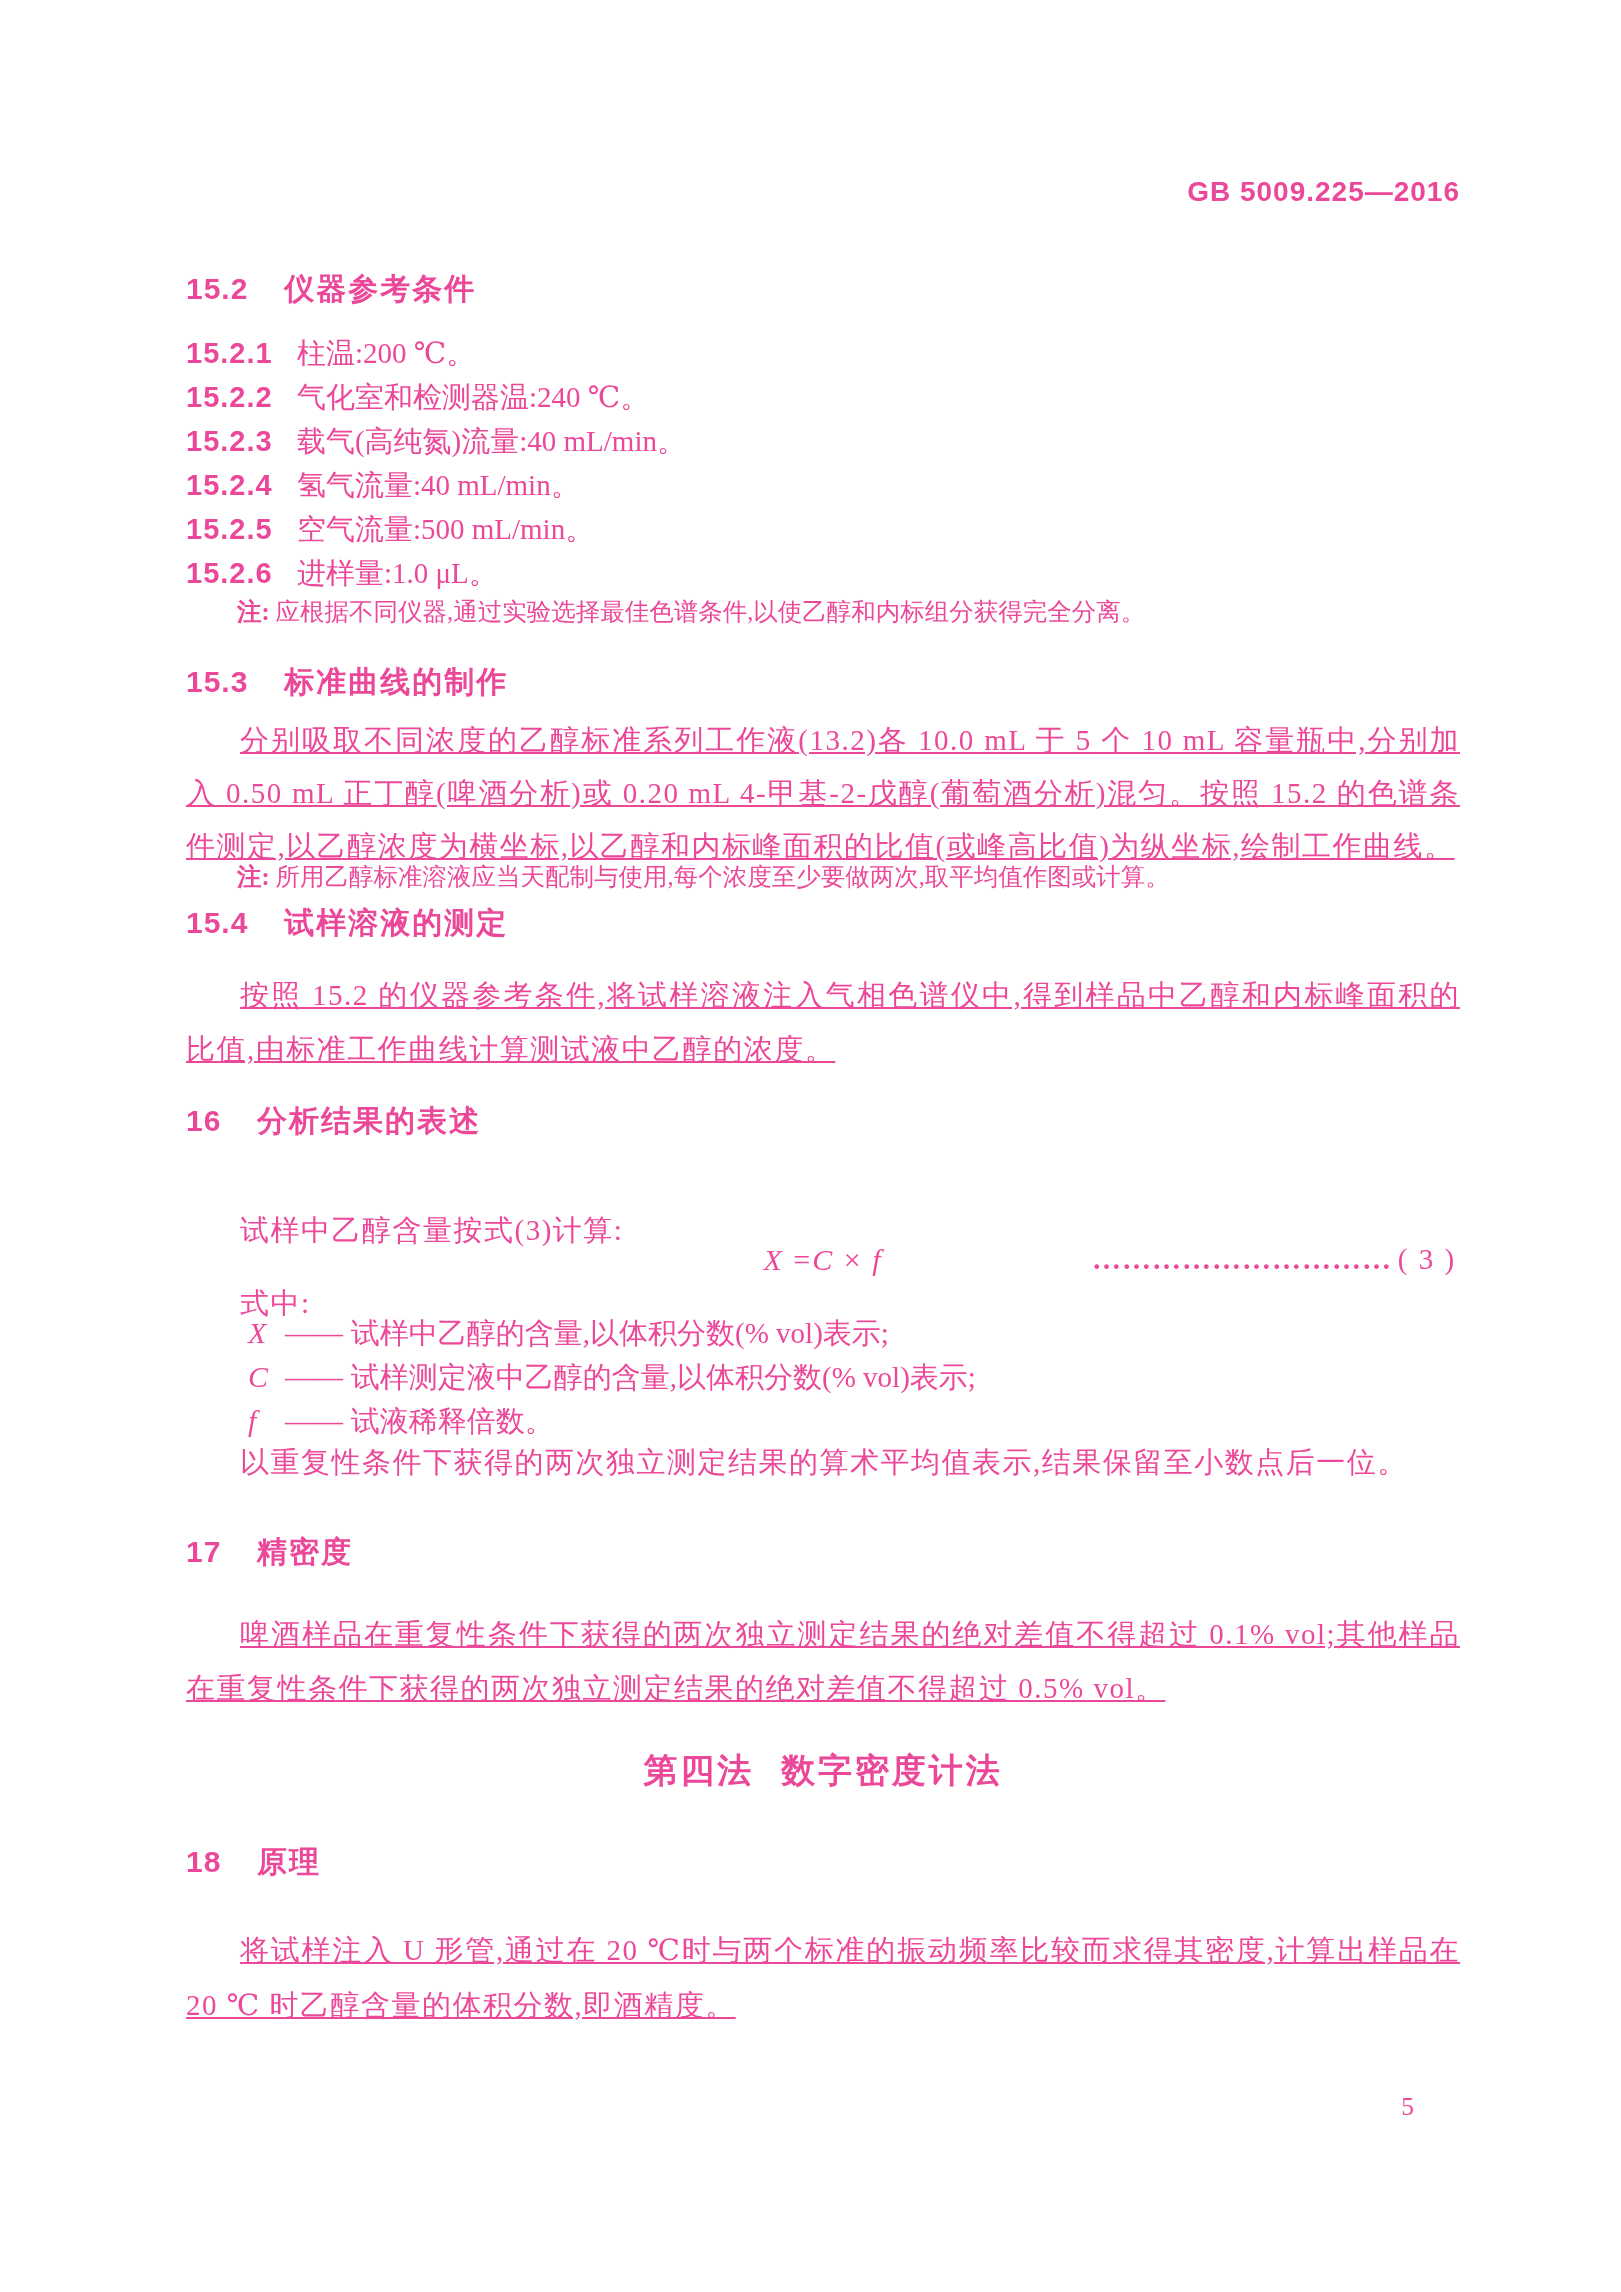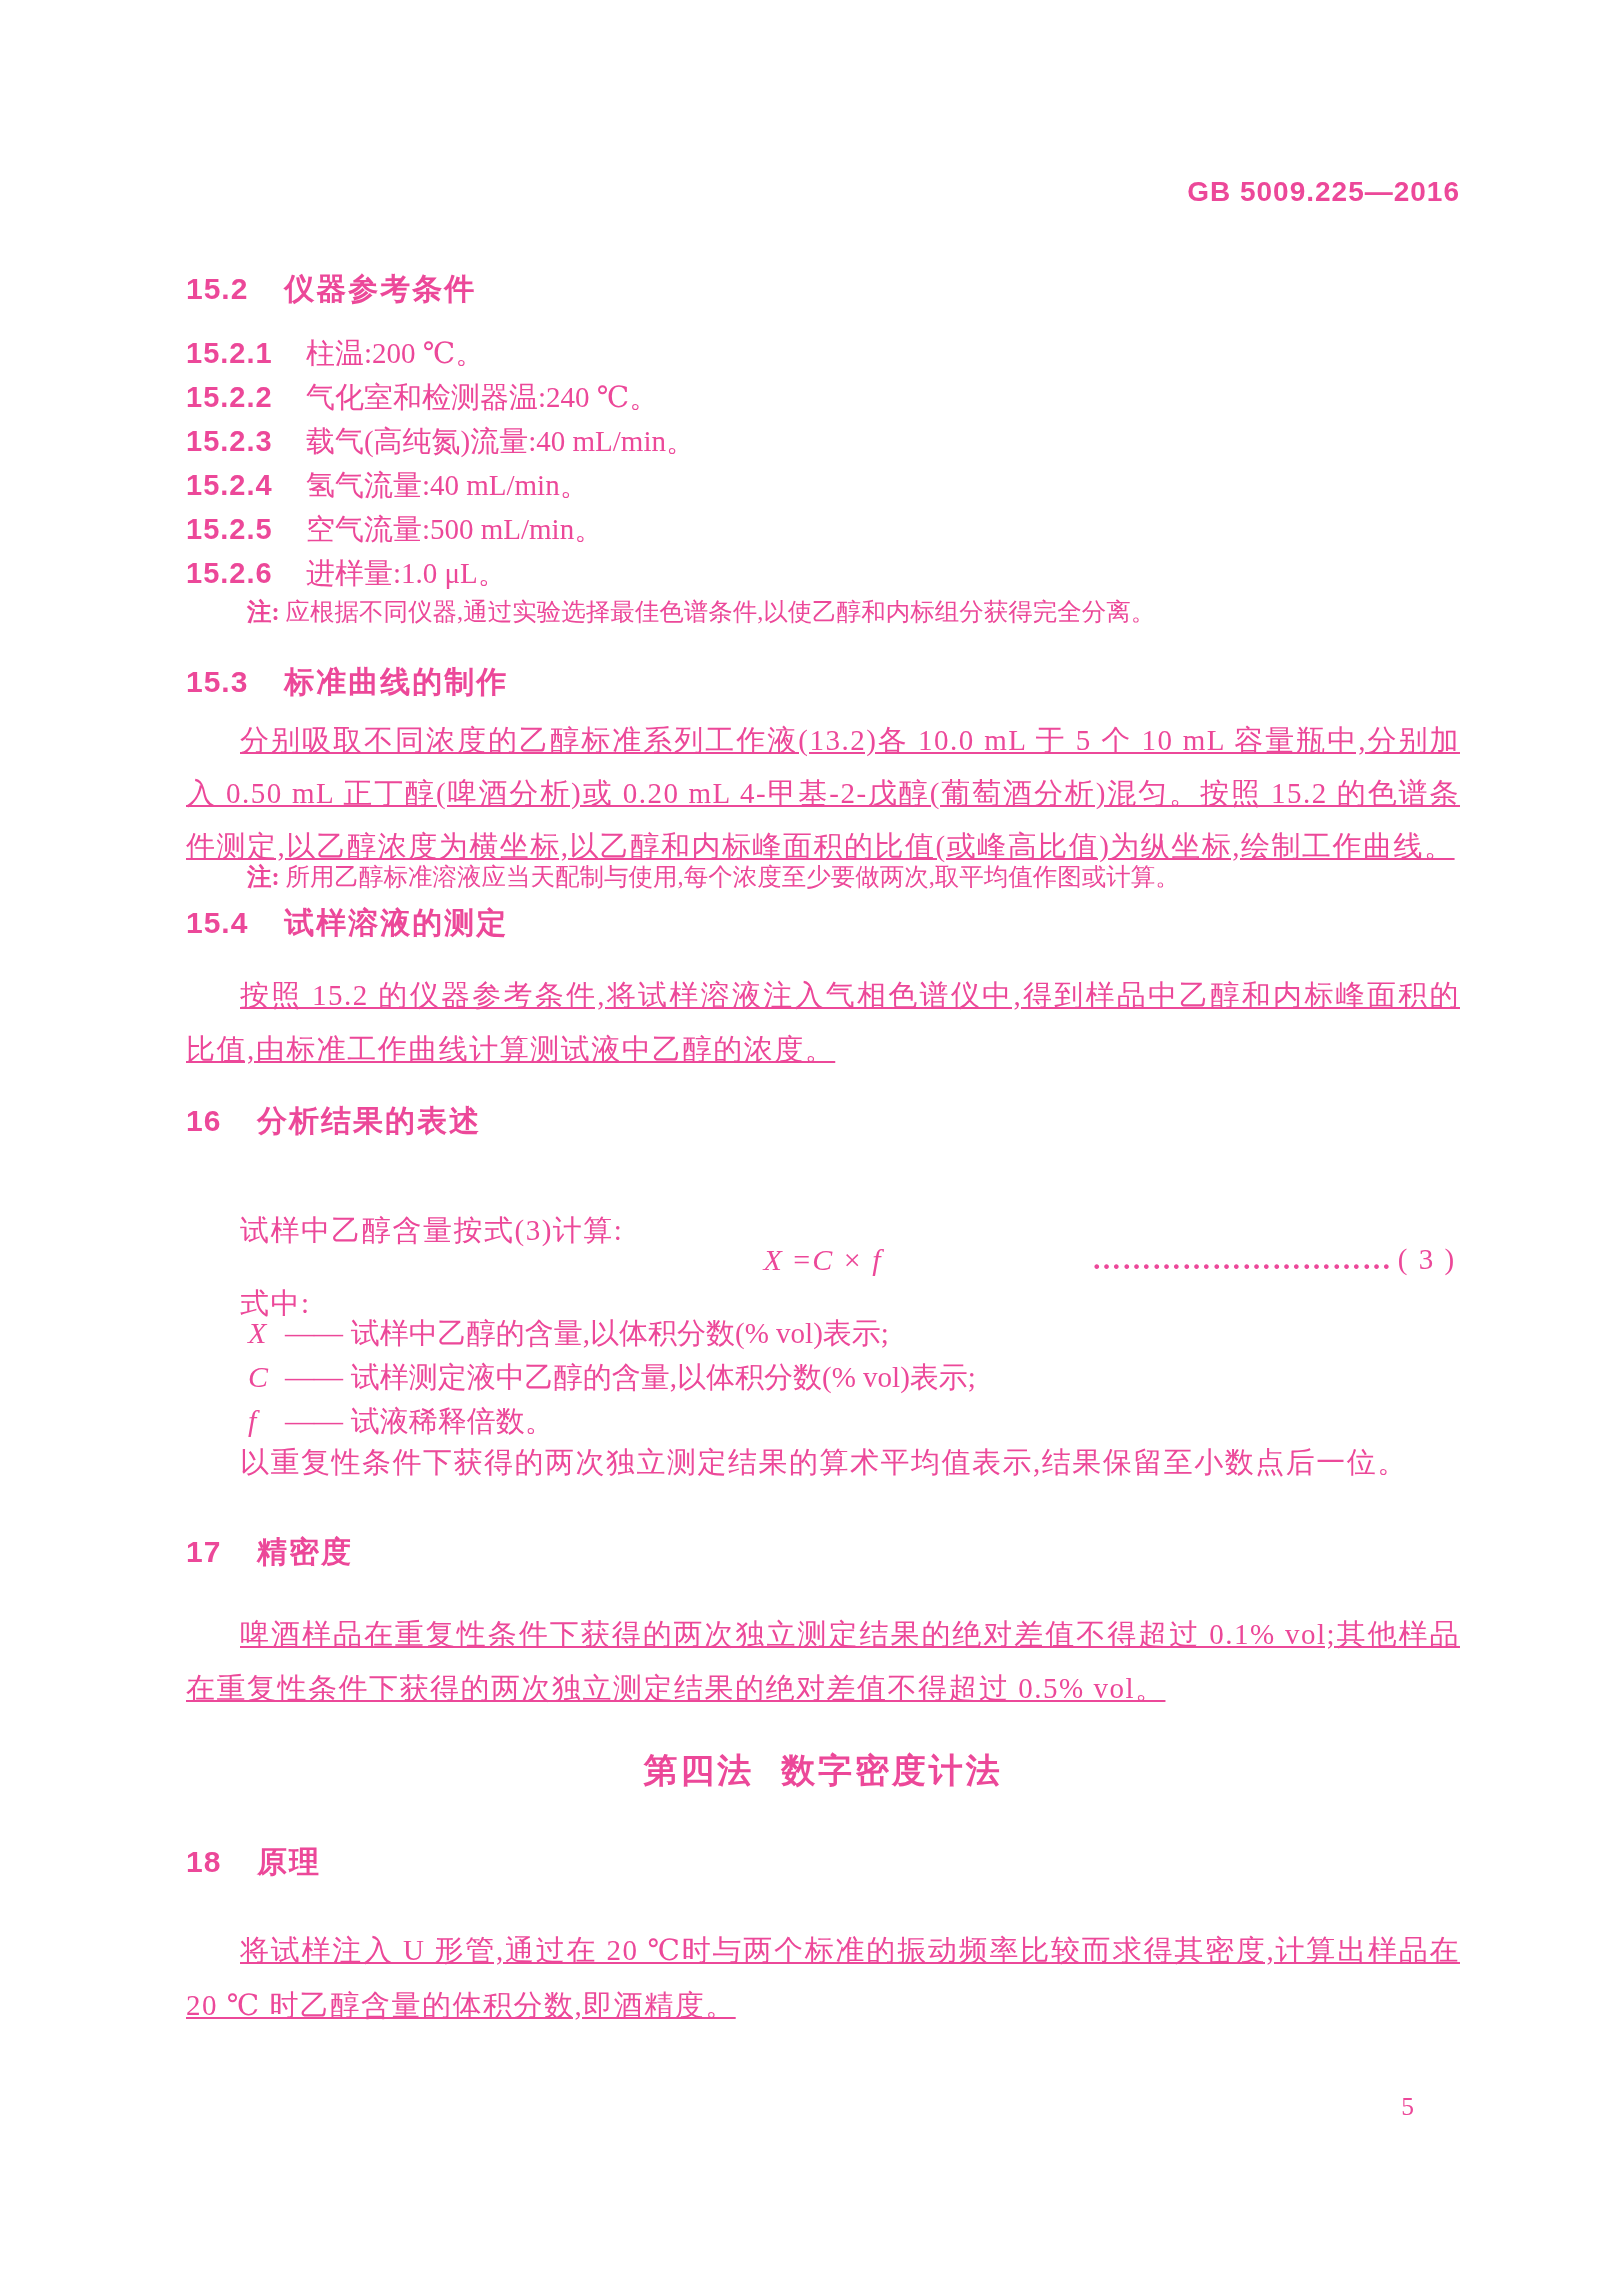--- a/index.html
+++ b/index.html
@@ -27,25 +27,25 @@
     font-size:30px;font-weight:bold;line-height:33px;
     white-space:nowrap;
   }
   .sec-h .hnum{margin-right:27.4px;letter-spacing:1px;}
   .sec-h .htitle{letter-spacing:2px;}
   
   .cond-list{left:186px;width:1274px;line-height:44px;}
   .cond-item{white-space:nowrap;}
   .cond-item .inum{
     font-family:"Liberation Sans","DejaVu Sans",sans-serif;
-    font-weight:bold;letter-spacing:1px;margin-right:26px;
+    font-weight:bold;letter-spacing:1px;margin-right:17px;
   }
   
   .note{
-    left:247px;width:1235px;
+    left:237px;width:1235px;
     font-size:24.5px;line-height:31px;white-space:nowrap;
   }
   .note .note-label{margin-right:5.9px;font-weight:bold;}
   
   .para{
     left:186px;width:1274px;
     text-align:justify;letter-spacing:1.5px;text-decoration:underline;
   }
   .indent{text-indent:54px;}
   .lh54{line-height:53px;}

